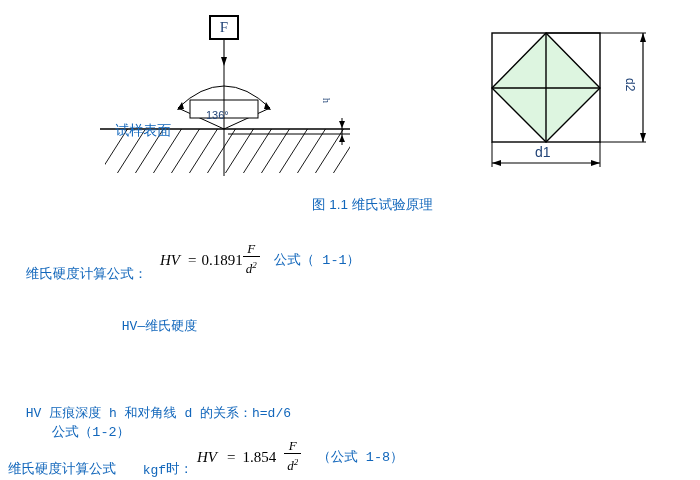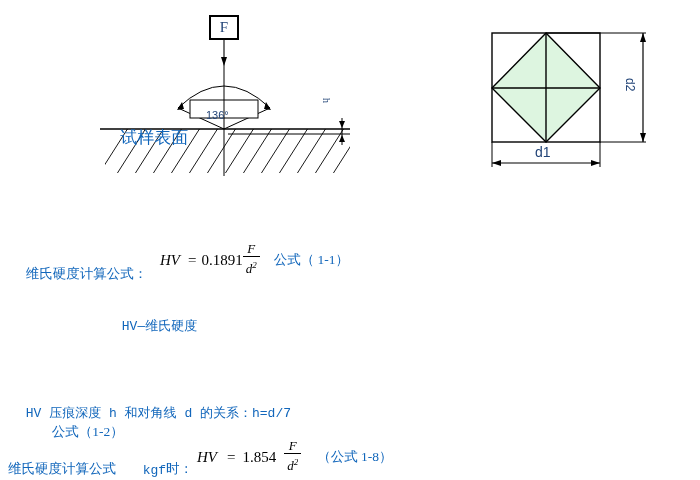--- a/index.html
+++ b/index.html
@@ -43,21 +43,21 @@
     white-space: pre;
     font-family: "Liberation Sans", "DejaVu Sans", sans-serif;
   }
 
   
   .line { position: absolute; white-space: pre; }
 
   .label-blue {
     color: #1166bb;
     font-size: 13.5px;
-    font-family: Liberation Serif, serif;
+    font-family: Liberation Mono, monospace;
   }
   .mono-blue {
     color: #1166bb;
     font-size: 13px;
     font-family: "Liberation Mono", "DejaVu Sans Mono", monospace;
     text-align: center;
   }
 
   
   .math {
@@ -184,21 +184,21 @@
     </svg>
 
     <div class="abs" style="left:210px; top:16px; width:28px; height:23px; display:flex; align-items:center; justify-content:center;">
       <span style="font-family:'Liberation Serif','DejaVu Serif',serif; font-size:15px; color:#224477;">F</span>
     </div>
 
     <div class="abs" style="left:206px; top:64px; color:#224477; font-size:11px; font-family:'Liberation Sans','DejaVu Sans',sans-serif;margin-top:45px;">
       <span>136°</span>
     </div>
 
-    <div class="abs" style="left:92px; top:106px; color:#1166bb; font-size:17px; font-family:'Liberation Sans','DejaVu Sans',sans-serif; white-space:pre;">
+    <div class="abs" style="left:92px; top:106px; color:#1166bb; font-size:14px; font-family:'Liberation Sans','DejaVu Sans',sans-serif; white-space:pre;">
       <span>试样表面</span>
     </div>
 
     <div class="abs" style="left:332px; top:98px; color:#224477; font-size:10px; font-family:'Liberation Serif','DejaVu Serif',serif; transform:rotate(90deg); transform-origin:left top;">
       <span>h</span>
     </div>
 
     <svg class="svg-fig" width="260" height="185" viewBox="0 0 260 185" style="left:440px; top:0;">
 
       <rect x="52" y="33" width="108" height="109" fill="none" stroke="#000000" stroke-width="1.4"></rect>
@@ -226,20 +226,21 @@
     <div class="abs" style="left:535px; top:144px; color:#224477; font-size:14px; font-family:'Liberation Sans','DejaVu Sans',sans-serif;">
       <span>d1</span>
     </div>
 
     <div class="abs" style="left:637px; top:78px; color:#224477; font-size:12px; font-family:'Liberation Sans','DejaVu Sans',sans-serif; transform:rotate(90deg); transform-origin:left top;">
       <span>d2</span>
     </div>
 
   </div>
 
+  <div class="caption">图 1.1 维氏试验原理</div>
 
   <div class="line" style="left:8px; top:246px;">
     <span class="label-blue">维氏硬度计算公式：</span>
   </div>
 
   <div class="eq-row" style="left:160px; top:243px;">
     <span class="math">HV</span>
     <span class="math math-upright" style="margin:0 5px 0 8px;">=</span>
     <span class="math math-upright">0.1891</span>
     <span class="frac">
@@ -249,21 +250,21 @@
     </span>
     <span class="label-blue" style="margin-left:14px;">公式（ 1-1）</span>
   </div>
 
 
   <div class="line" style="left:104px; top:298px;">
     <span class="mono-blue">HV—维氏硬度</span>
   </div>
 
   <div class="line" style="left:8px; top:385px;">
-    <span class="mono-blue">HV 压痕深度 h 和对角线 d 的关系：h=d/7</span>
+    <span class="mono-blue">HV 压痕深度 h 和对角线 d 的关系：h=d/6</span>
     <span class="label-blue" style="margin-left:26px;">公式（1-2）</span>
   </div>
 
   <div class="line" style="left:8px; top:442px; display:flex; align-items:center;">
     <span class="label-blue">维氏硬度计算公式</span>
     <span class="squiggle">
       <span class="mono-blue">kgf</span>
     </span>
     <span class="label-blue">时：</span>
   </div>

